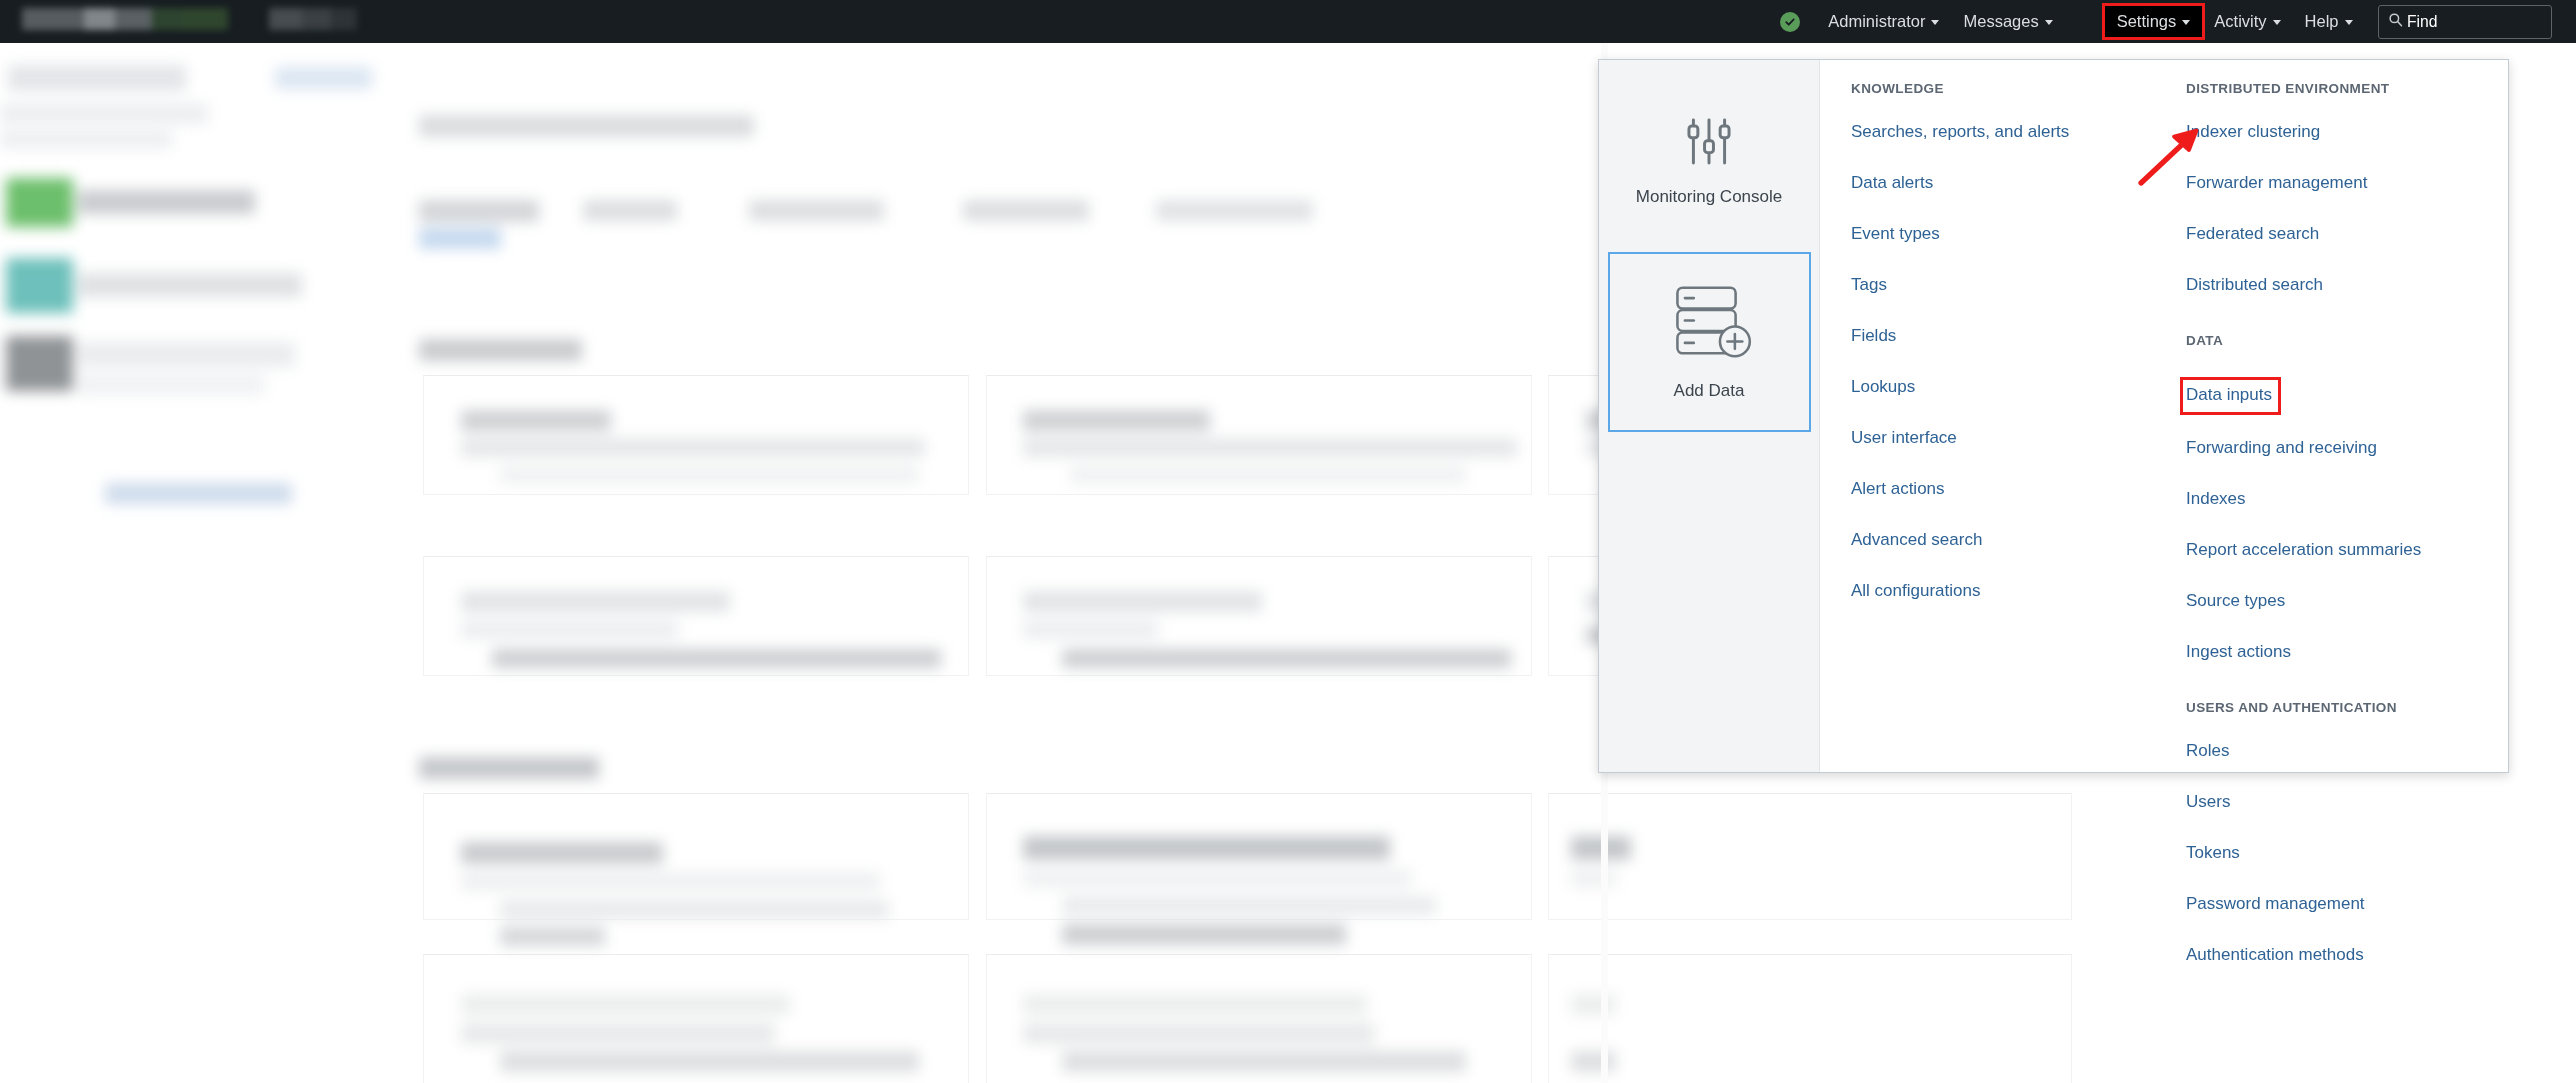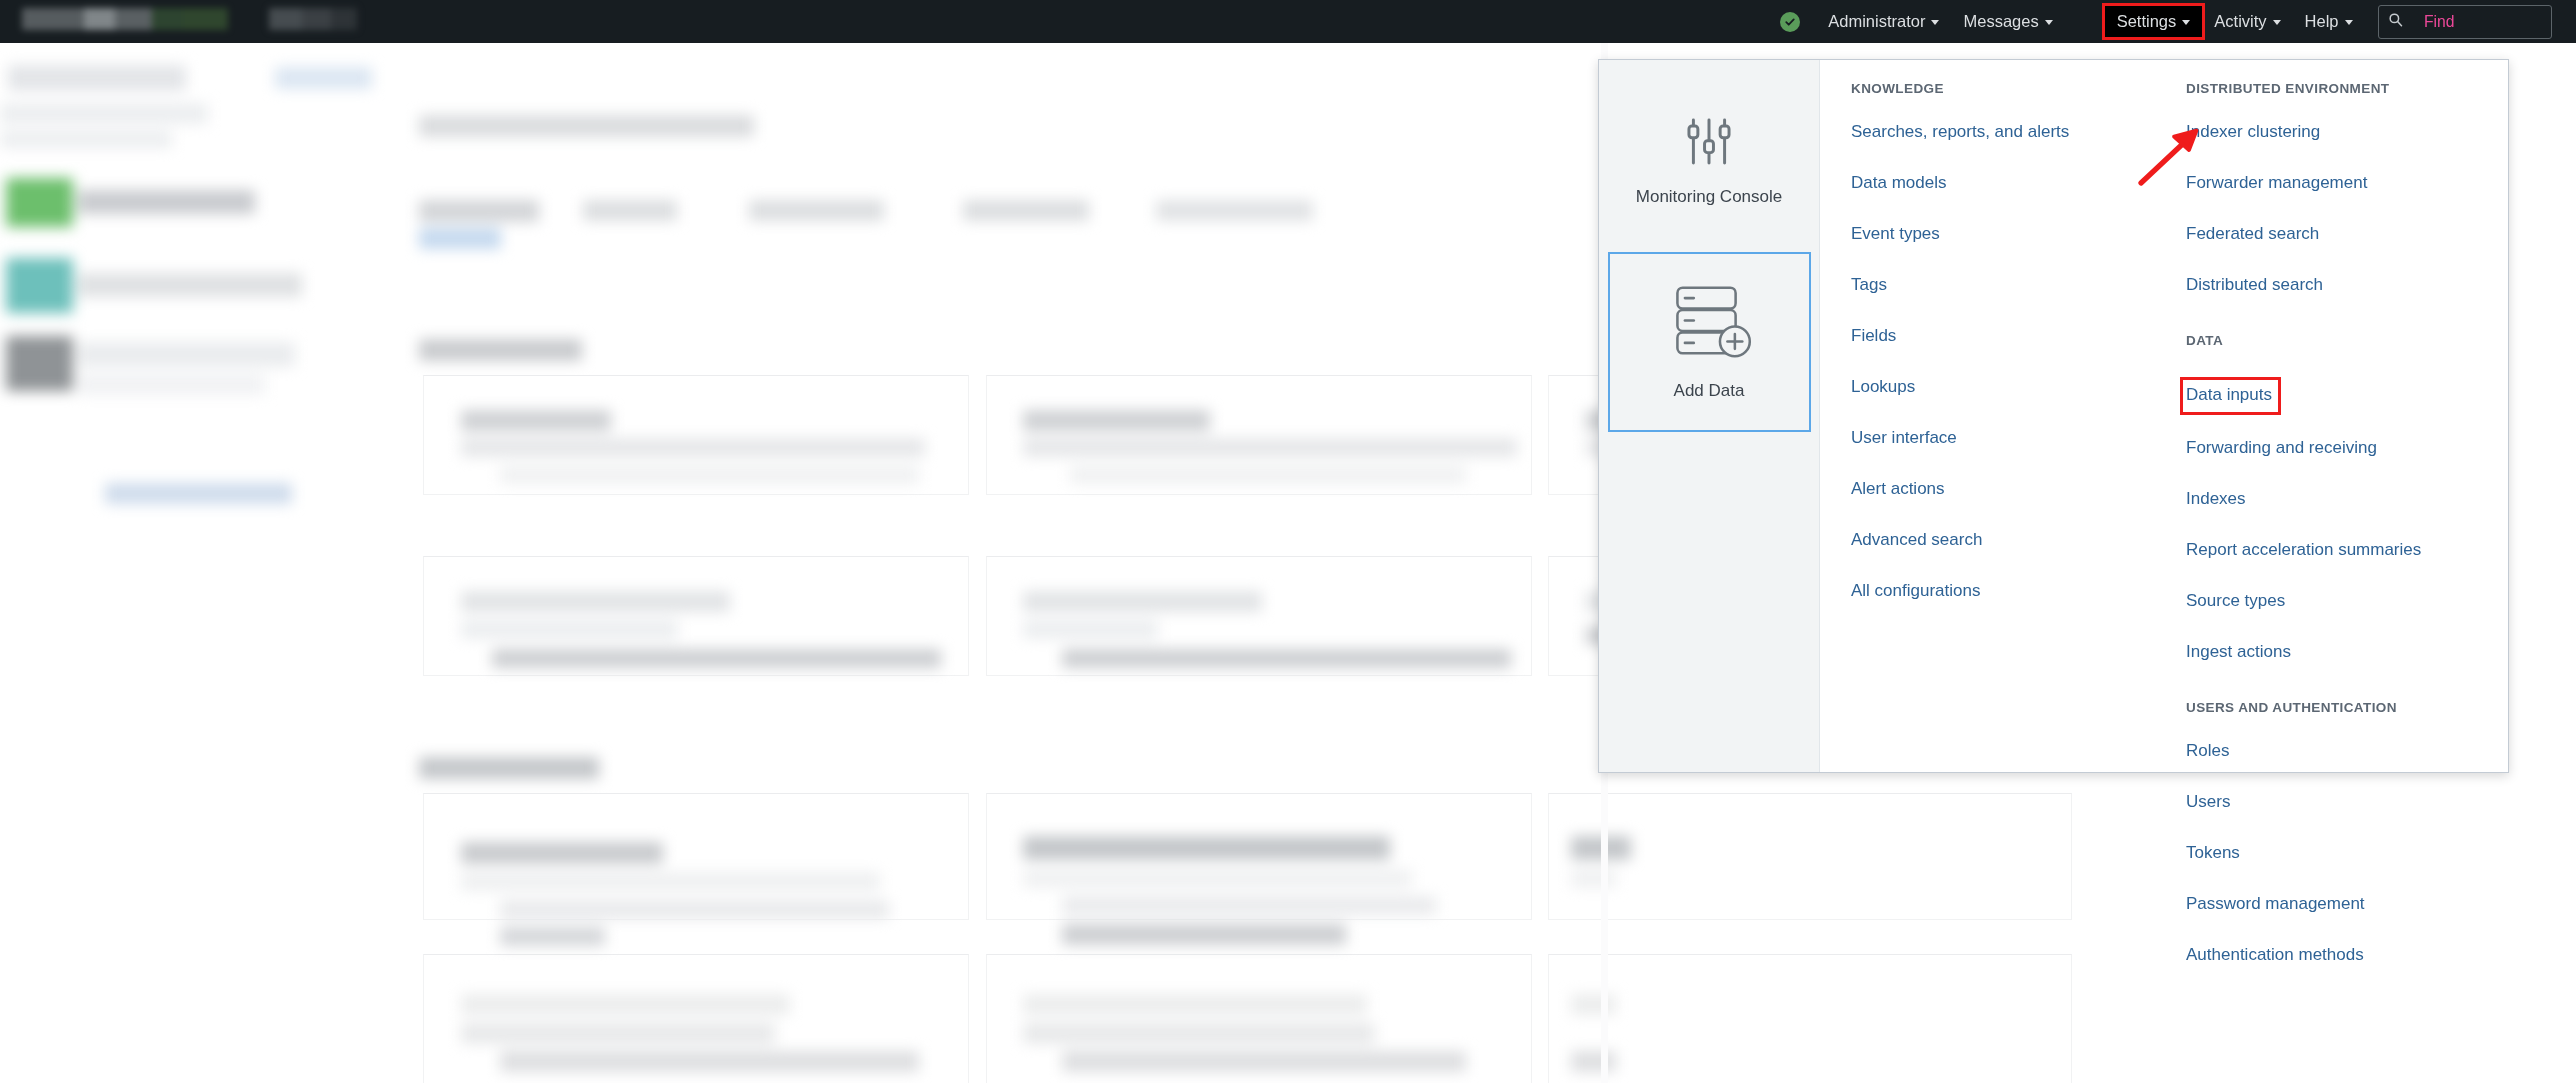--- a/index.html
+++ b/index.html
@@ -65,23 +65,23 @@
     outline: 3px solid #ef1c1c;
     outline-offset: -0.7px;
     background: #000000;
     margin-left: 40px;
   }
   .findbox {
     margin-left: 13.5px;
     width: 174px; height: 34px;
     border: 0.7px solid #5c6469;
     border-radius: 3px;
-    display: flex; align-items: center; gap: 21px;
+    display: flex; align-items: center; gap: 4px;
     padding: 0 9px;
-    color: #ec4899; font-size: 15.7px;
+    color: #ffffff; font-size: 15.7px;
     cursor: text;
   }
   .findbox svg { flex: none; }
 
   
   .page { position: absolute; top: 43px; left: 0; width: 2576px; height: 1041px; background:#fff; }
 
   .blur { filter: blur(6.7px); }
   .blk { position: absolute; background: #d8dadd; }
 
@@ -365,21 +365,21 @@
     </div>
   </div>
 
   <div class="panel-right">
 
     <div class="col c1">
 
       <div class="sect">
         <div class="sect-head">KNOWLEDGE</div>
         <a class="link">Searches, reports, and alerts</a>
-        <a class="link">Data models</a>
+        <a class="link">Data alerts</a>
         <a class="link">Event types</a>
         <a class="link">Tags</a>
         <a class="link">Fields</a>
         <a class="link">Lookups</a>
         <a class="link">User interface</a>
         <a class="link">Alert actions</a>
         <a class="link">Advanced search</a>
         <a class="link">All configurations</a>
       </div>
 

